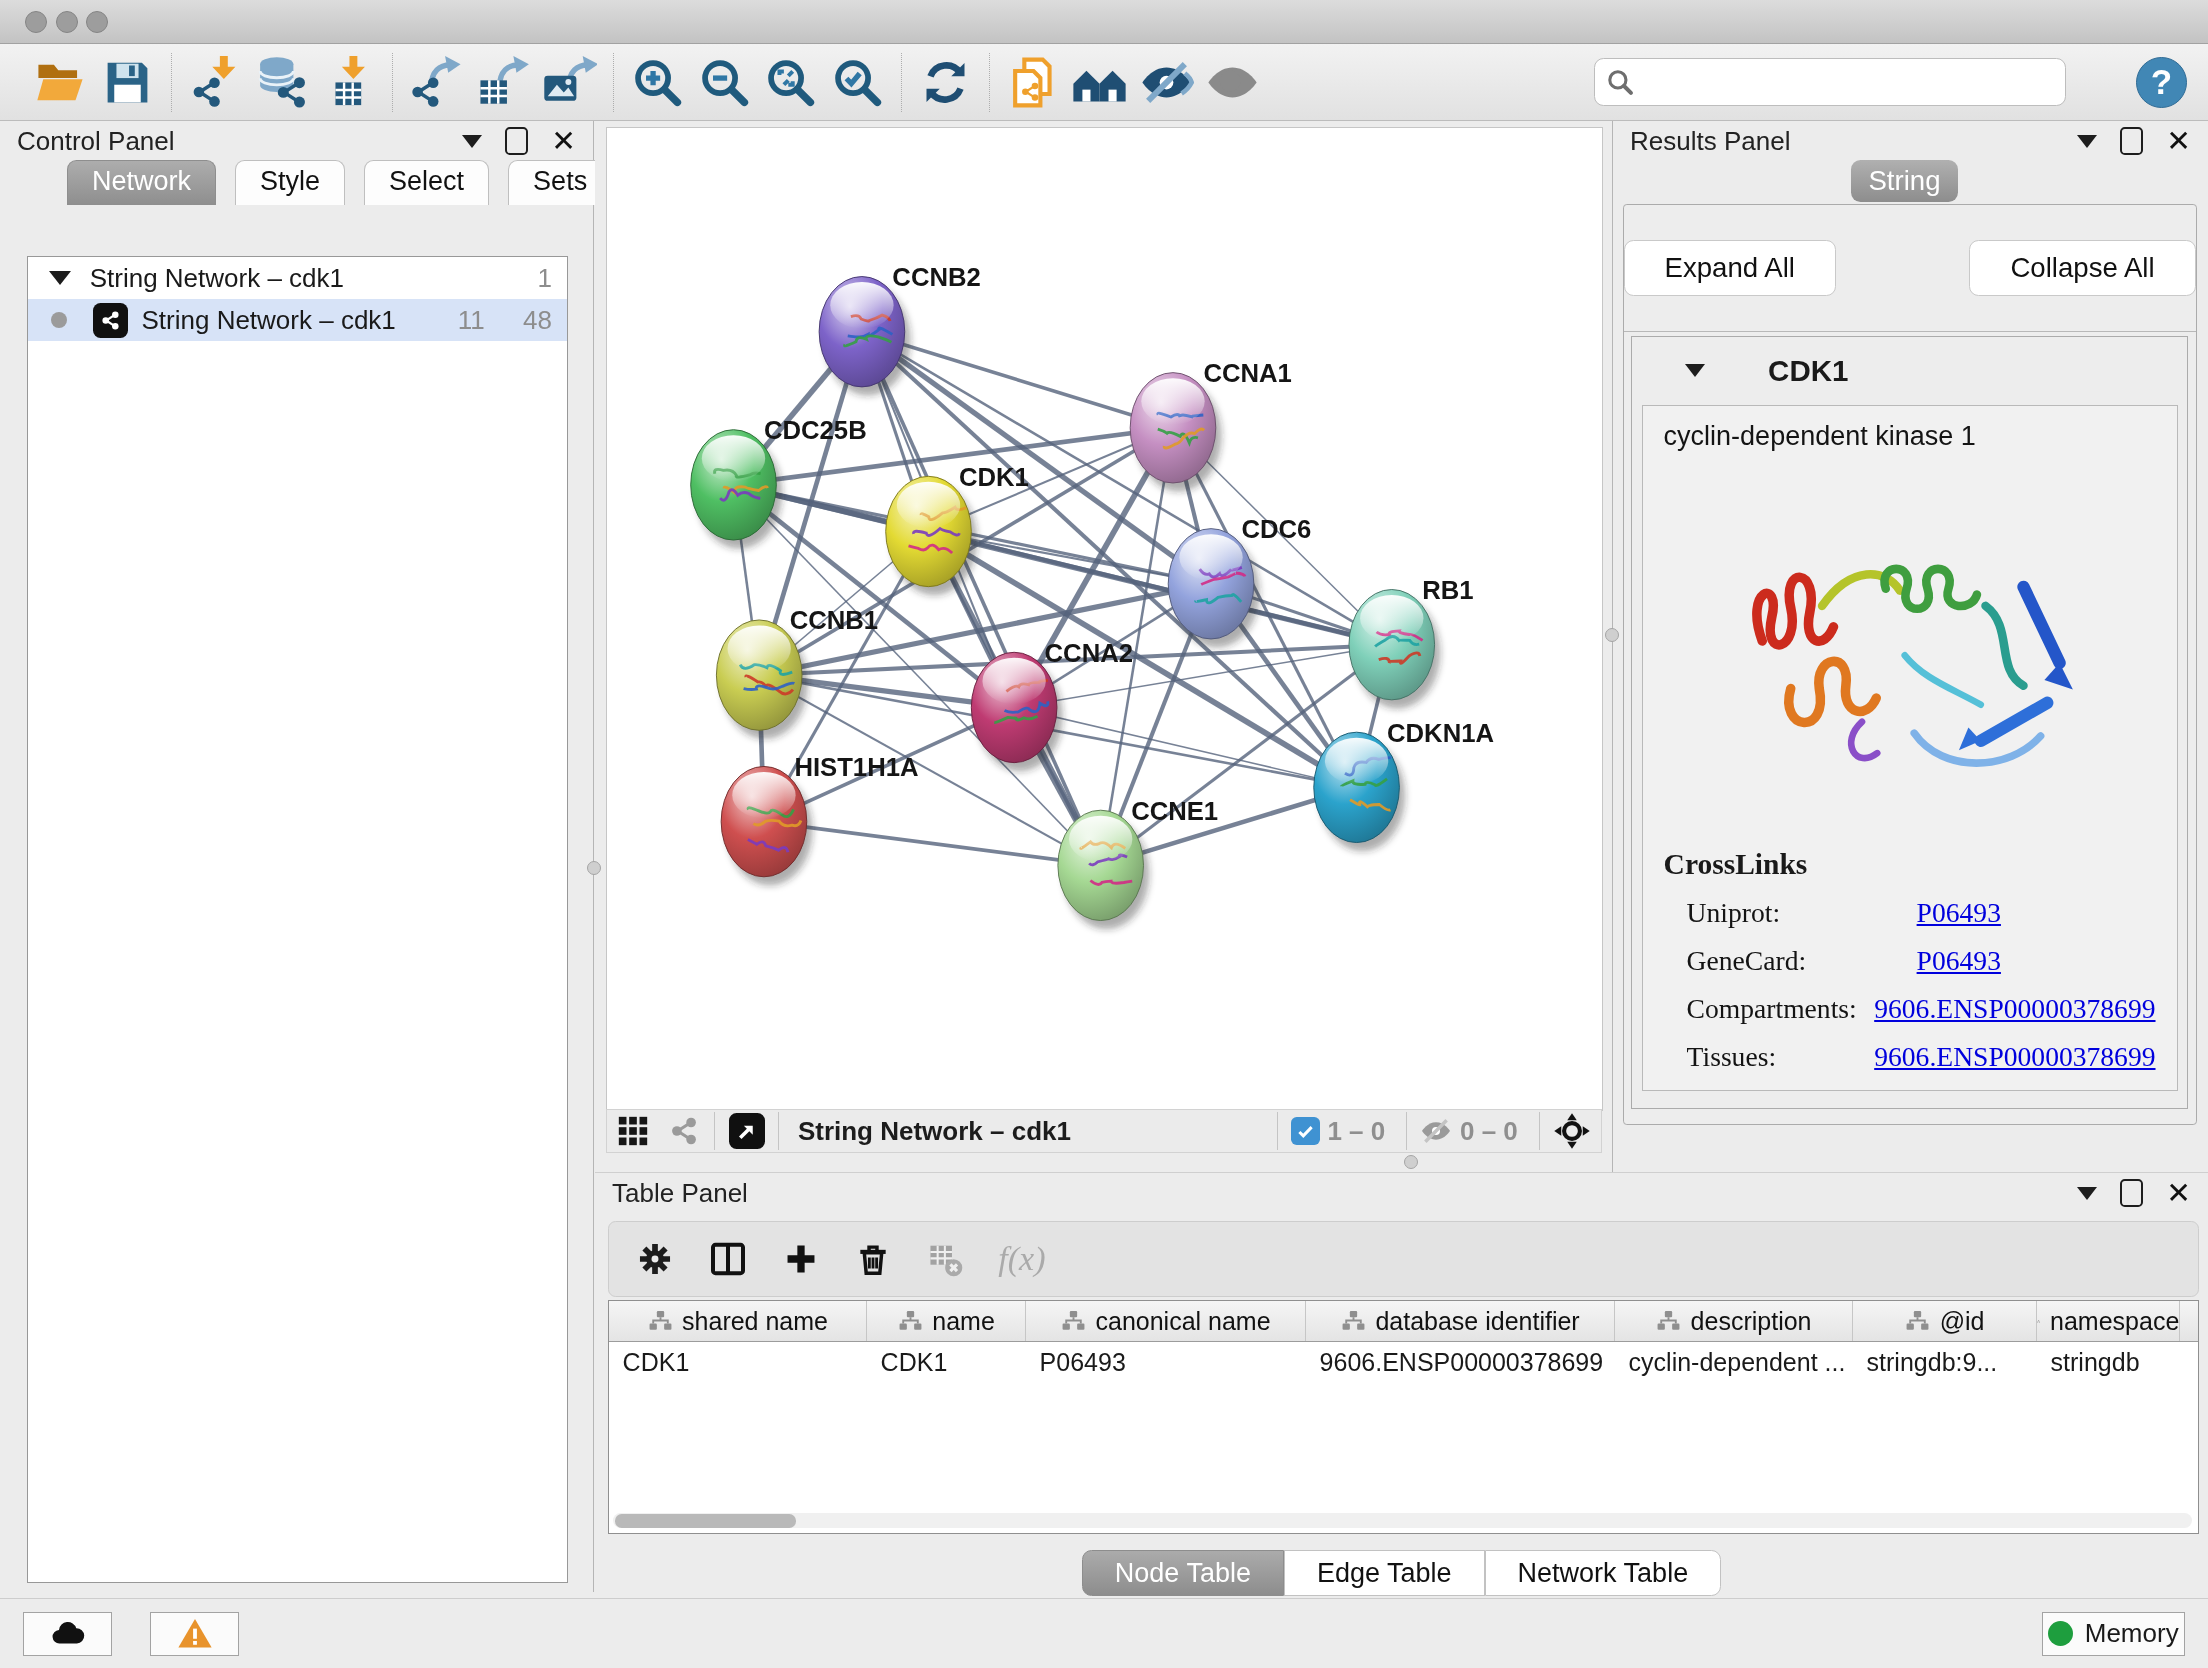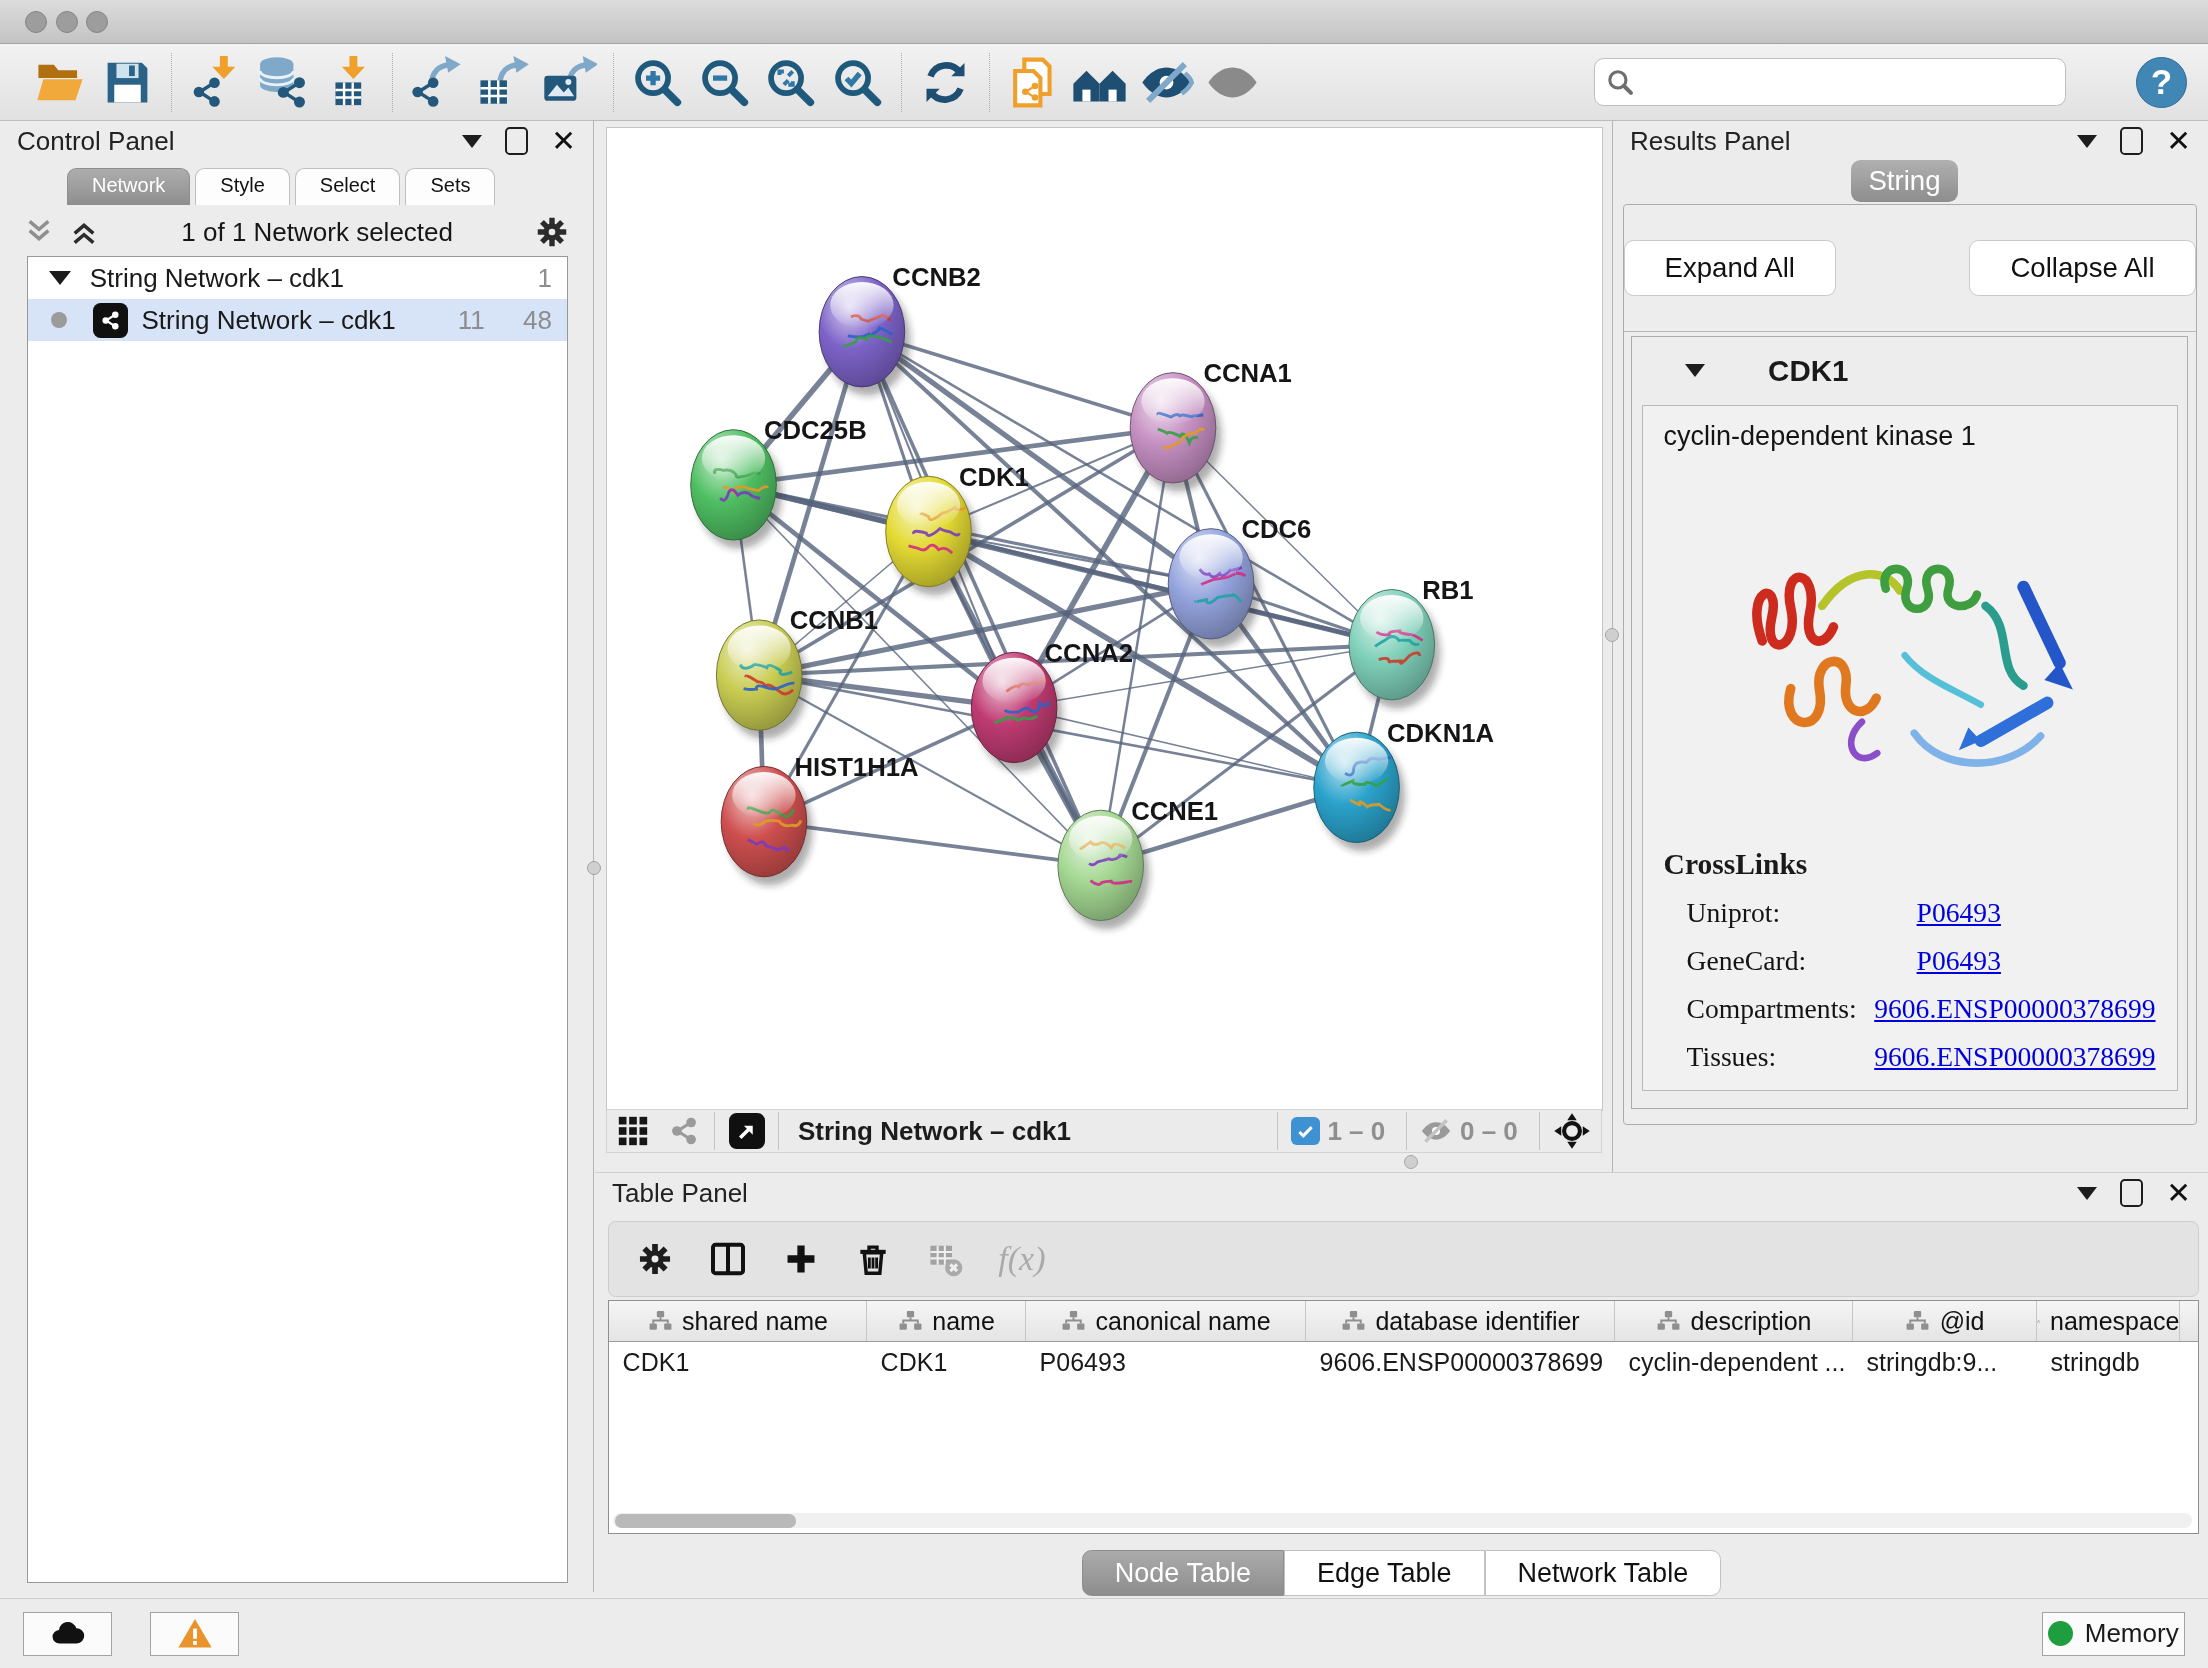--- a/index.html
+++ b/index.html
@@ -27,22 +27,22 @@
             font-size:35px;font-weight:bold;display:flex;align-items:center;justify-content:center;box-sizing:border-box;}
   
   .panel-header{display:flex;align-items:center;height:40px;padding:0 17px;font-size:26px;color:#222;}
   .ph-controls{margin-left:auto;display:flex;align-items:center;gap:23px;}
   .tri{width:0;height:0;border-left:10.5px solid transparent;border-right:10.5px solid transparent;border-top:13.3px solid #1d1d1d;}
   .floatbox{width:19px;height:24px;border:2.9px solid #1d1d1d;border-radius:4.8px;}
   .xmark{font-size:29.5px;font-weight:bold;color:#111;line-height:1;}
   
   .control-panel{left:0;top:121px;width:594px;height:1471px;background:#ececec;border-right:1px solid #b5b5b5;box-sizing:border-box;}
   .cp-tabs{position:absolute;left:67px;top:40px;display:flex;align-items:flex-end;height:44px;}
-  .cp-tab{font-size:20px;padding:5.7px 24px 7.6px;background:#fdfdfd;border:1px solid #bfbfbf;border-bottom:none;
-          border-radius:9.5px 9.5px 0 0;margin-right:5px;color:#111;}
+  .cp-tab{font-size:27px;padding:5.7px 24px 7.6px;background:#fdfdfd;border:1px solid #bfbfbf;border-bottom:none;
+          border-radius:9.5px 9.5px 0 0;margin-right:19px;color:#111;}
   .cp-tab.selected{background:linear-gradient(#adadad,#8e8e8e);border-color:#8e8e8e;color:#fff;}
   .cp-status{position:absolute;left:0;top:88px;width:100%;height:46px;display:flex;align-items:center;padding:0 23px;box-sizing:border-box;}
   .cp-status .lbl{flex:1;text-align:center;font-size:26px;color:#161616;}
   .cp-tree{position:absolute;left:27px;right:25px;top:135px;bottom:9.5px;background:#fff;border:1.9px solid #989898;}
   .tree-row{height:42px;display:flex;align-items:center;font-size:26px;padding:0 15px;gap:13.3px;}
   .tree-row .count{color:#8d8d8d;}
   .tree-row.selected{background:#d7e3f7;}
   .caret{width:0;height:0;border-left:11.4px solid transparent;border-right:11.4px solid transparent;border-top:14.3px solid #1c1c1c;margin:0 5.7px;}
   .graydot{width:16px;height:16px;border-radius:50%;background:#9b9b9b;margin-left:7.6px;}
   .share-badge{width:35px;height:35px;border-radius:7.6px;background:#101010;display:flex;align-items:center;justify-content:center;margin-left:13.3px;}
@@ -330,32 +330,20 @@
         <span class="floatbox"></span>
         <span class="xmark">✕</span>
       </span>
     </div>
     <div class="cp-tabs">
       <div class="cp-tab selected">Network</div>
       <div class="cp-tab">Style</div>
       <div class="cp-tab">Select</div>
       <div class="cp-tab">Sets</div>
     </div>
-    <div class="cp-status">
-      <svg width="32" height="32" viewBox="0 0 24 24">
-        <path d="M5 4l7 6 7-6M5 11l7 6 7-6" fill="none" stroke="#8f8f8f" stroke-width="2.6"></path>
-      </svg>
-      <svg width="32" height="32" viewBox="0 0 24 24" style="margin-left:13.3px">
-        <path d="M5 20l7-6 7 6M5 13l7-6 7 6" fill="none" stroke="#2c2c2c" stroke-width="2.6"></path>
-      </svg>
-      <span class="lbl">1 of 1 Network selected</span>
-      <svg width="36" height="36" viewBox="0 0 24 24" style="color:#2c2c2c">
-        <use href="#sym-gear"></use>
-      </svg>
-    </div>
     <div class="cp-tree">
       <div class="tree-row">
         <span class="caret"></span>
         <span>String Network – cdk1</span>
         <span class="spacer"></span>
         <span class="count">1</span>
       </div>
       <div class="tree-row selected">
         <span class="graydot"></span>
         <span class="share-badge">

